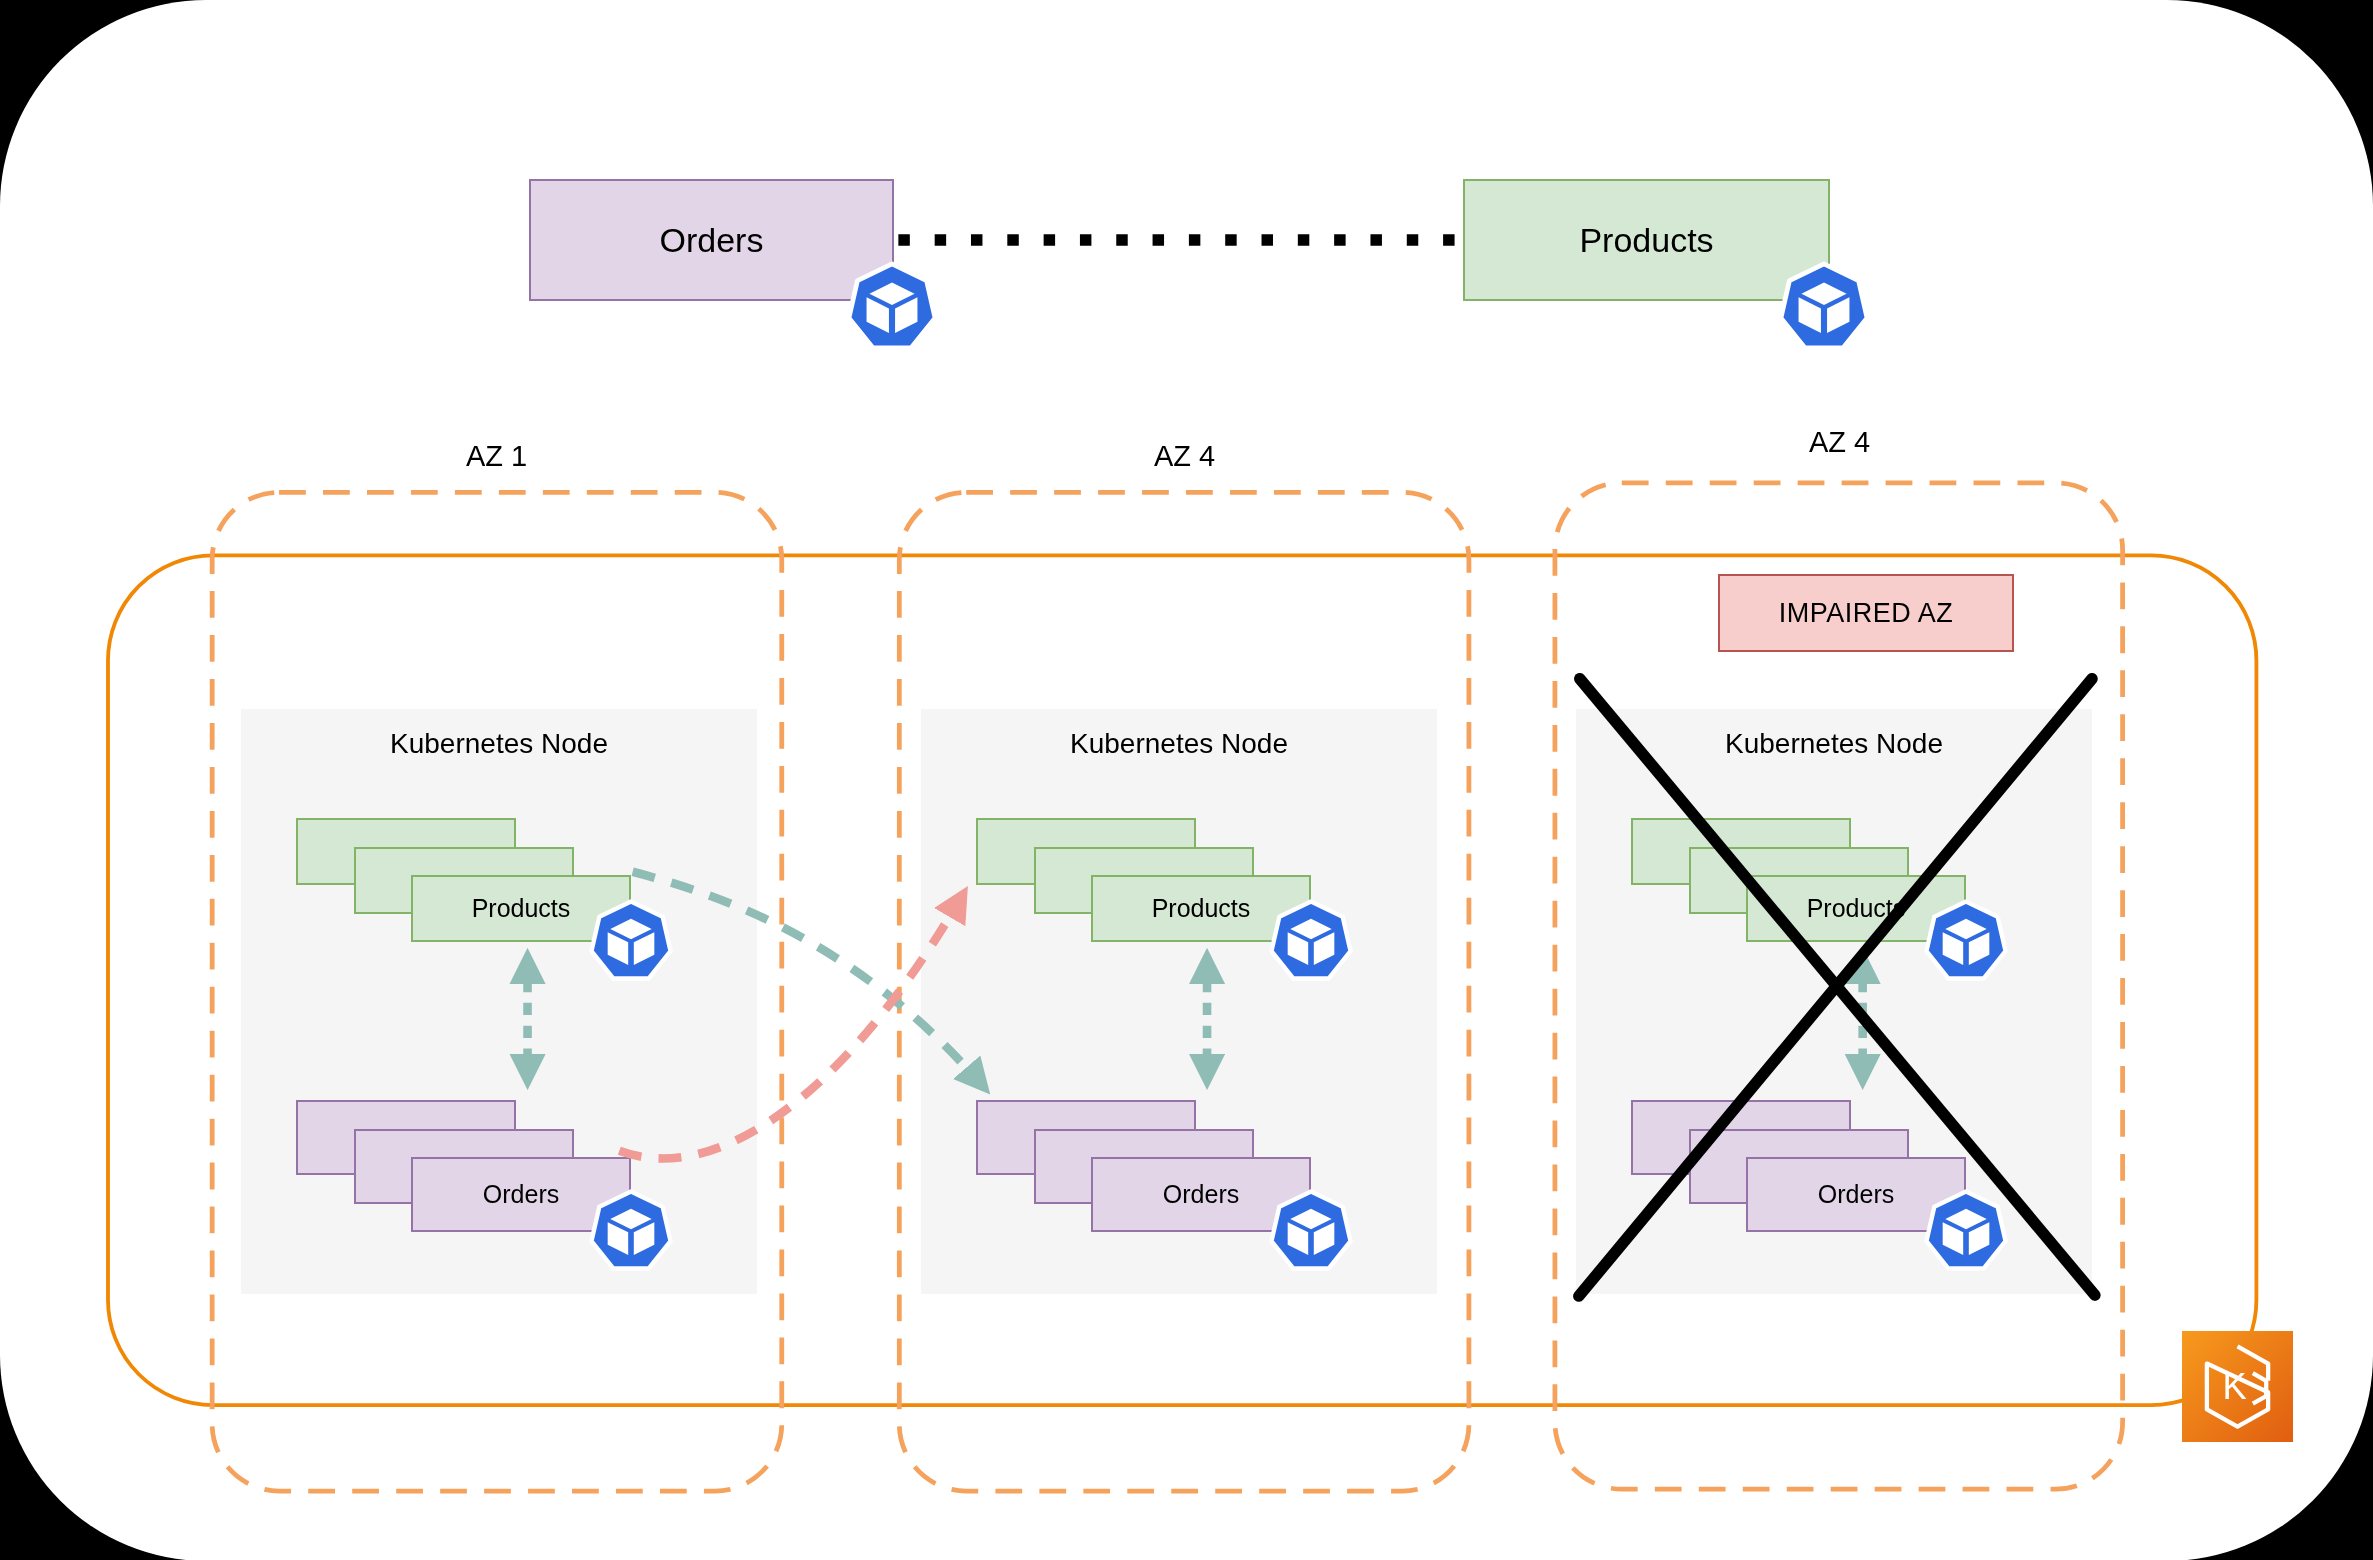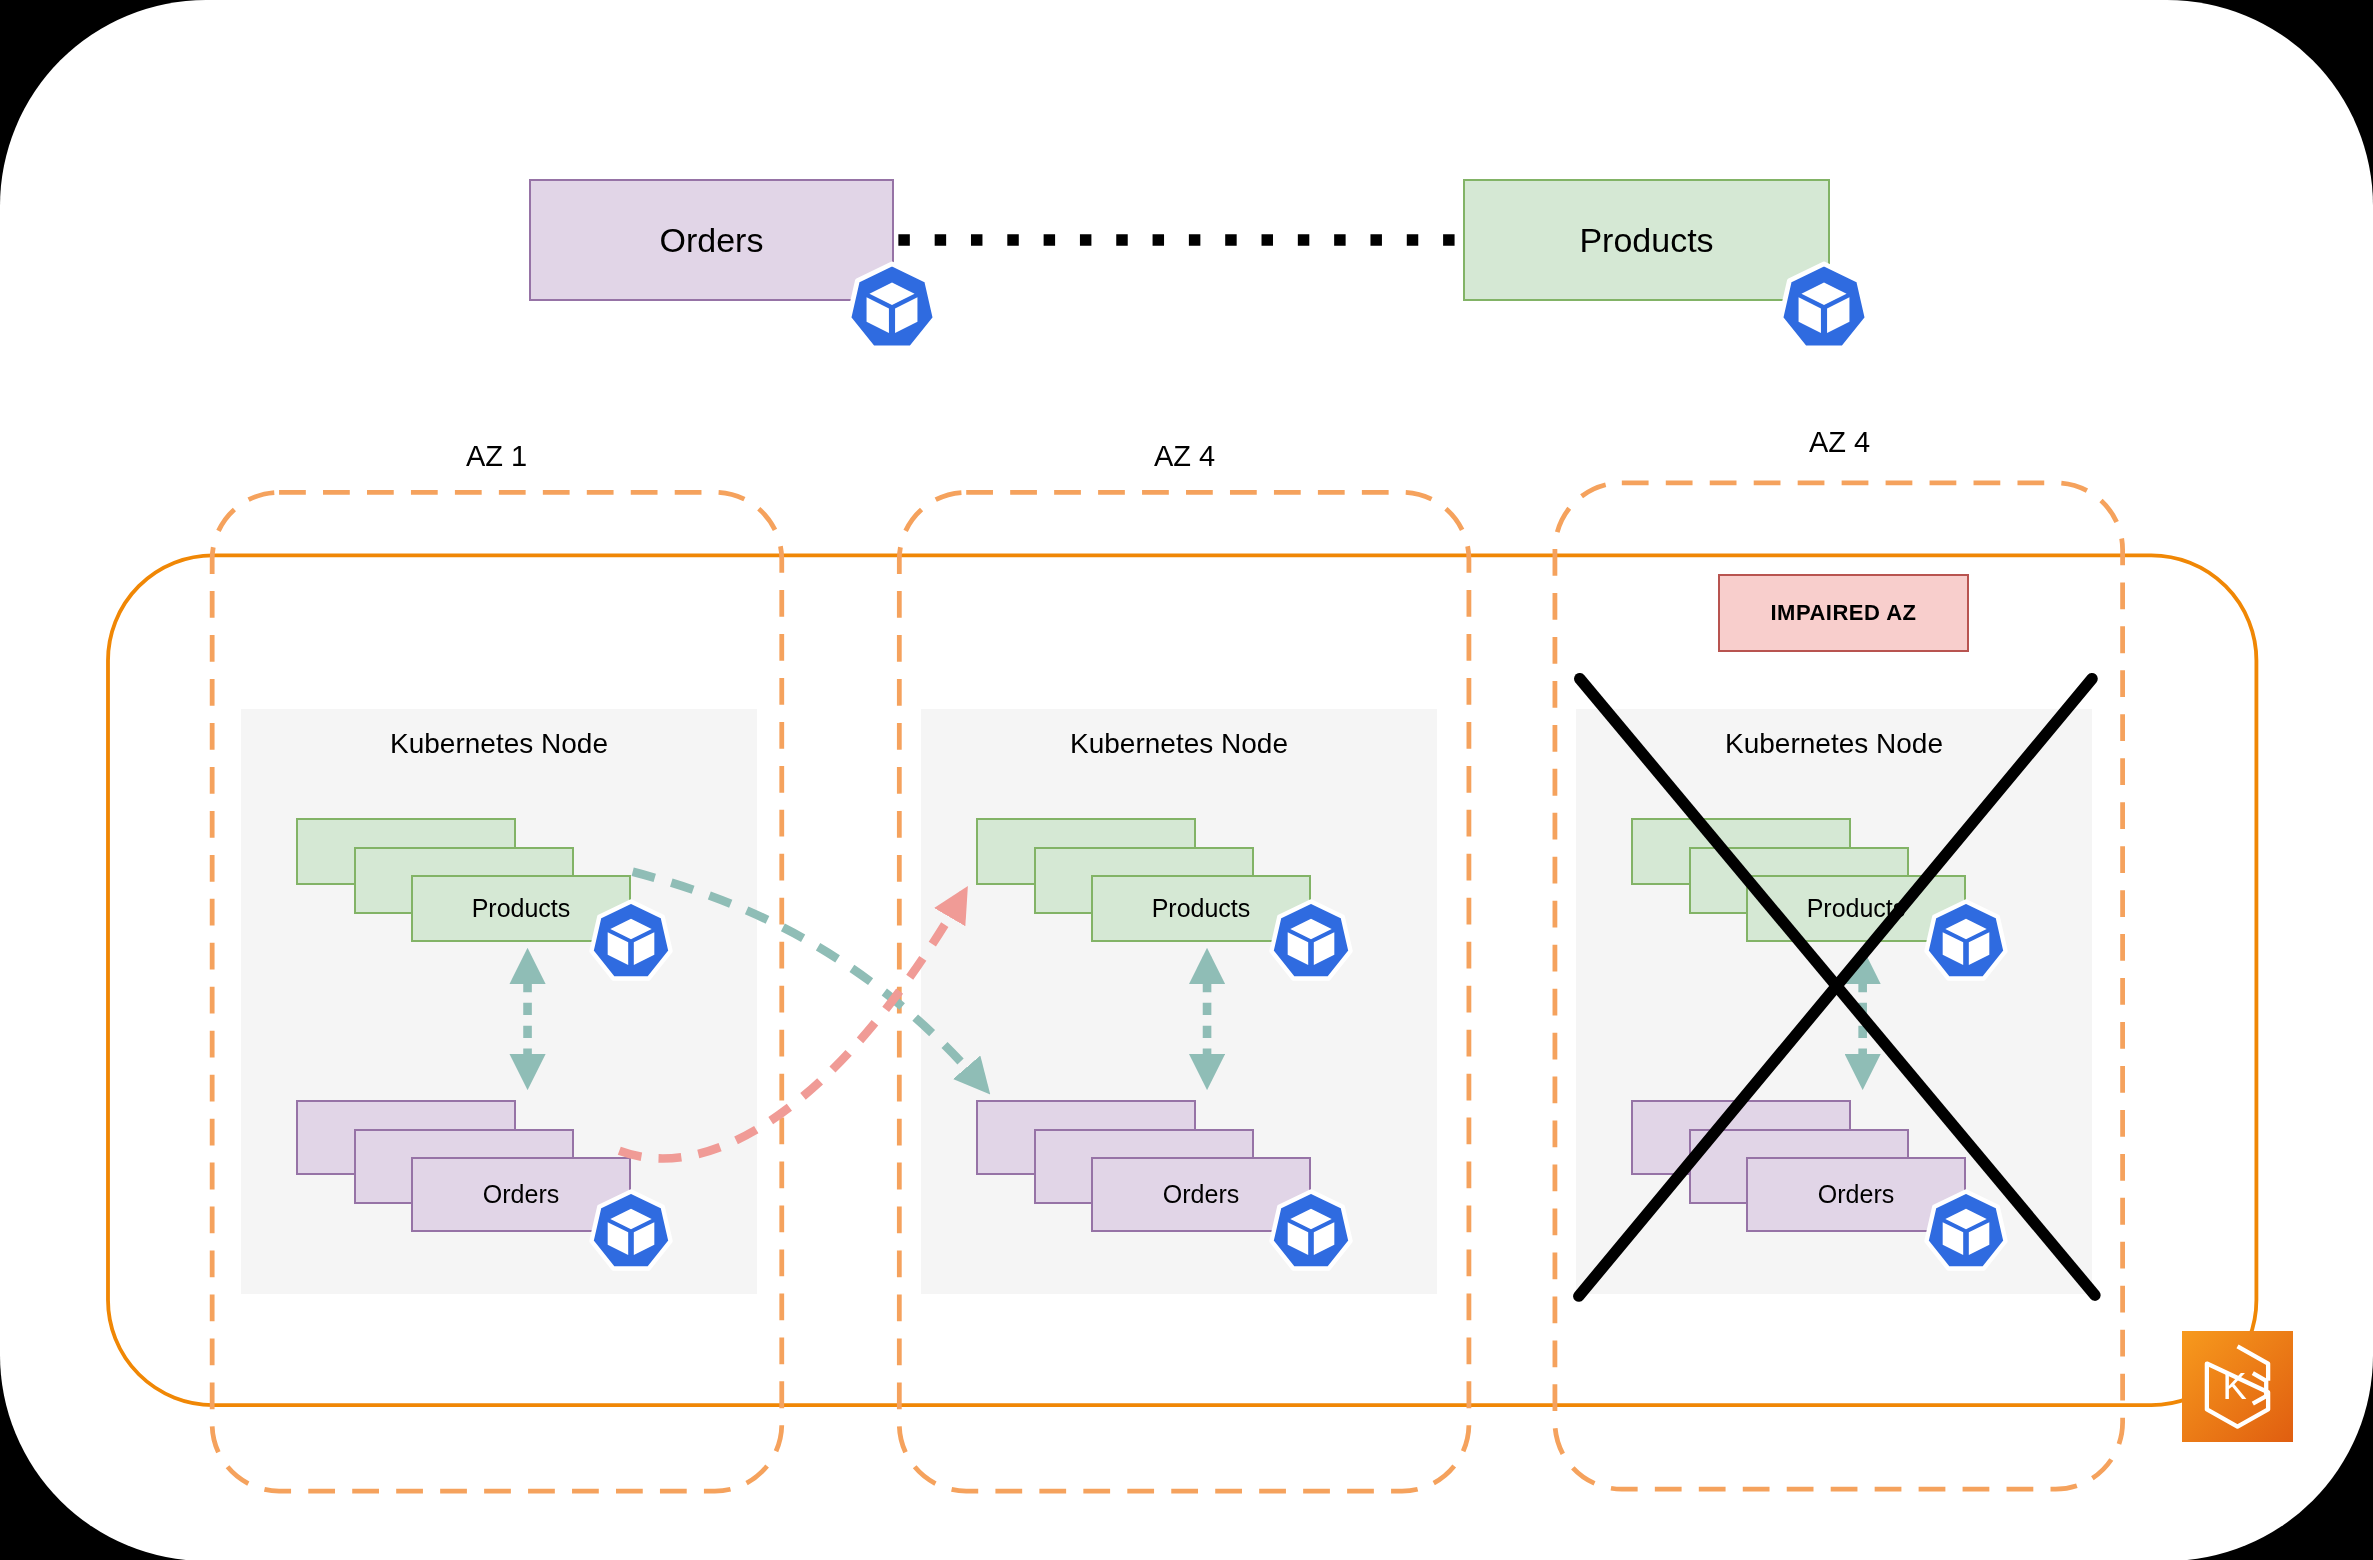--- a/index.html
+++ b/index.html
@@ -12,23 +12,23 @@
   .purple{background:var(--purple-fill,#E1D5E7);border-color:var(--purple-stroke,#9673A6);}
   .green{background:var(--green-fill,#D5E8D4);border-color:var(--green-stroke,#82B366);}
   .affinity-label{font-size:38px;font-style:italic;text-align:center;z-index:3;}
   .az-label{font-size:29px;text-align:center;z-index:3;}
   .node{position:absolute;width:516px;height:585px;background:var(--node-fill,#F5F5F5);z-index:3;}
   .node-title{position:absolute;top:19px;left:0;width:100%;text-align:center;font-size:28px;}
   .pod-box{position:absolute;width:220px;box-sizing:border-box;border:2.9px solid;display:flex;
            align-items:center;justify-content:center;font-size:25px;}
   .pod-box.g{height:67px;background:var(--green-fill,#D5E8D4);border-color:var(--green-stroke,#82B366);}
   .pod-box.p{height:75px;background:var(--purple-fill,#E1D5E7);border-color:var(--purple-stroke,#9673A6);}
-  .badge{position:absolute;left:1718px;top:574px;width:251px;height:78px;box-sizing:border-box;
+  .badge{position:absolute;left:1718px;top:574px;width:296px;height:78px;box-sizing:border-box;
          background:var(--badge-fill,#F8CECC);border:2.4px solid var(--badge-stroke,#B85450);
-         display:flex;align-items:center;justify-content:center;font-size:22px;font-weight:bold;
+         display:flex;align-items:center;justify-content:center;font-size:27px;font-weight:normal;
          letter-spacing:0.5px;z-index:3;}
   .pod-icon{position:absolute;z-index:4;}
   .overlay{position:absolute;left:0;top:0;width:2373px;height:1561px;z-index:5;pointer-events:none;}
   .eks{position:absolute;left:2182px;top:1331px;width:111px;height:111px;z-index:6;}
 </style>
 </head>
 <body>
 
 <div class="canvas">
   <div class="card">

